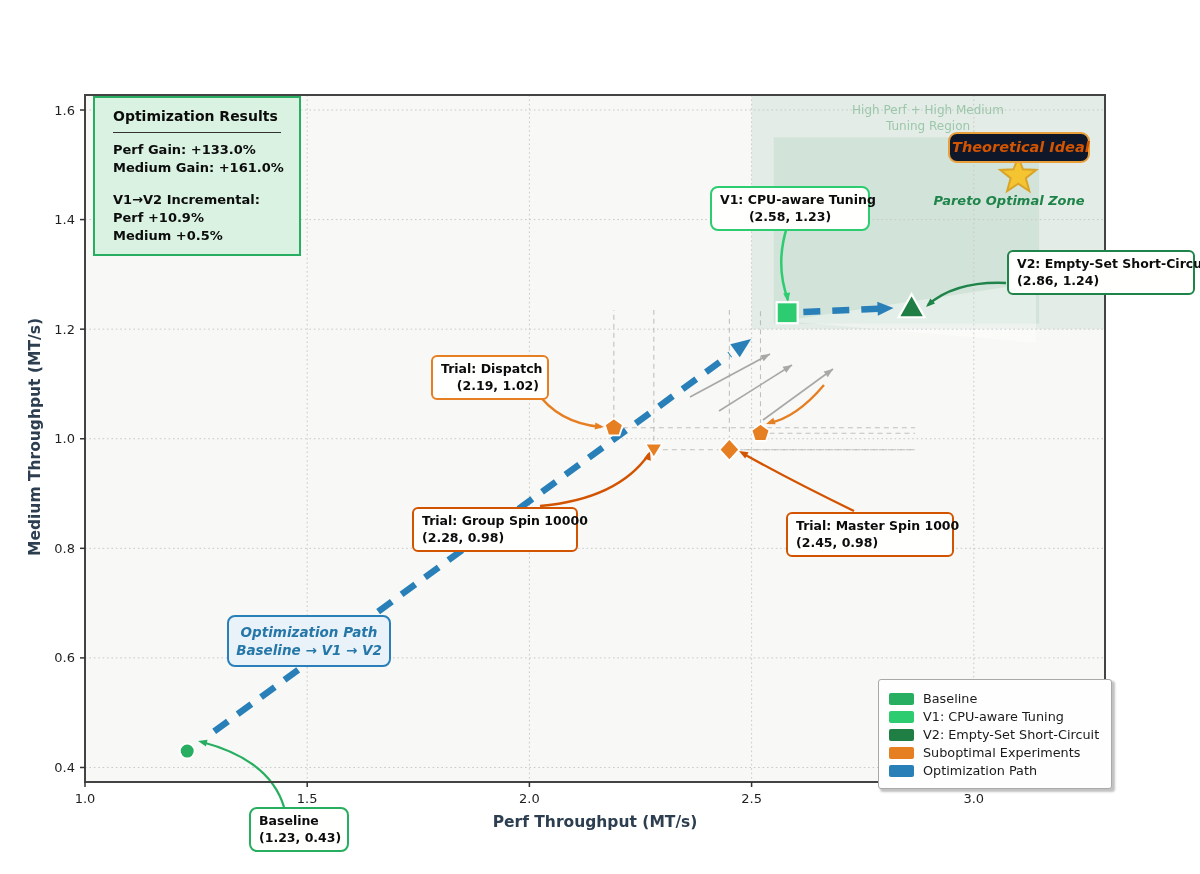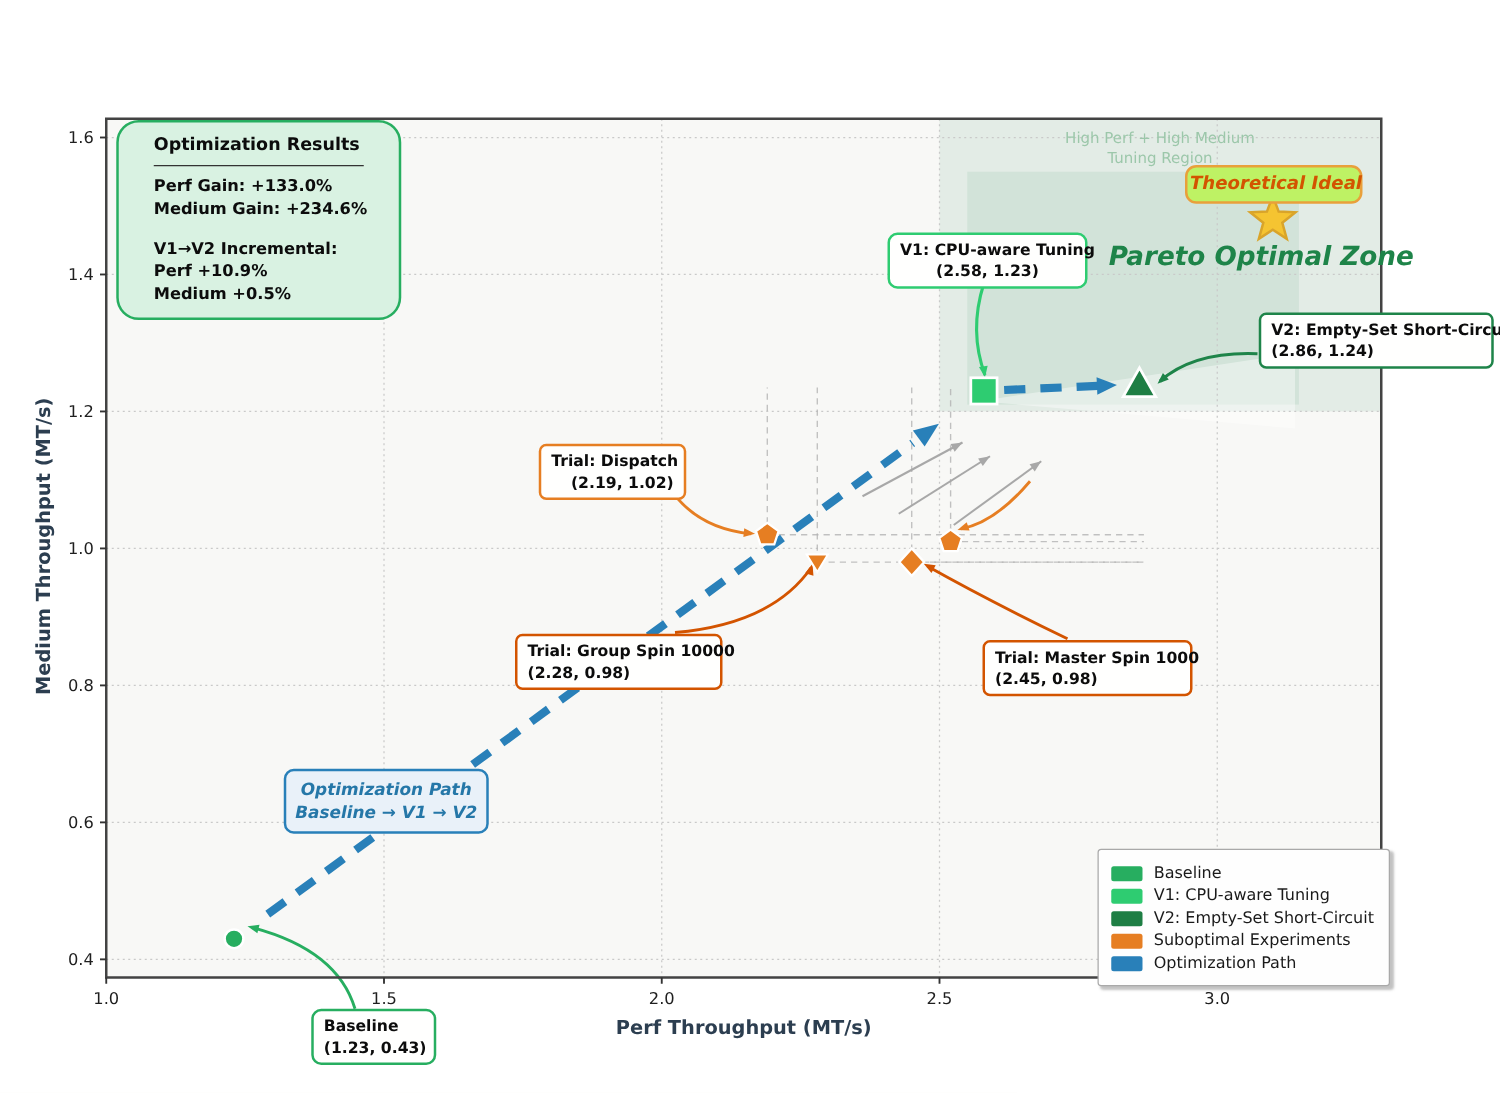--- a/index.html
+++ b/index.html
@@ -16,33 +16,33 @@
   .ann{position:absolute;background:#fffffe;border:2px solid #888;border-radius:6px;
        padding:4px 8px;font-size:12.5px;font-weight:bold;color:#0c0c0c;line-height:1.32;white-space:nowrap;}
   .ann-v1{left:710px;top:186px;width:140px;text-align:center;border-color:#2ecc71;border-radius:8px;}
   .ann-v2{left:1007px;top:250px;width:168px;text-align:left;border-color:#1e8449;border-width:2.5px;}
   .ann-dispatch{left:431px;top:355px;width:98px;text-align:right;border-color:#e67e22;}
   .ann-yielding{left:822px;top:345px;width:96px;text-align:left;border-color:#e67e22;}
   .ann-group{left:412px;top:507px;width:146px;border-color:#d35400;}
   .ann-master{left:786px;top:512px;width:148px;text-align:left;border-color:#d35400;}
   .ann-baseline{left:249px;top:807px;width:80px;text-align:left;border-color:#27ae60;border-radius:8px;}
   .results{left:93px;top:96px;width:168px;background:#d9f2e2;border:2.5px solid #27ae60;
-           border-radius:18px;padding:9px 28px;font-size:13px;}
+           border-radius:0;padding:9px 18px;font-size:13px;}
   .r-title{font-size:14px;font-weight:bold;color:#0c0c0c;}
   .r-div{height:0;border-bottom:1.4px solid #333;margin:7px 0 8px 0;}
   .r-line{font-weight:bold;color:#0c0c0c;line-height:1.38;}
   .r-gap{margin-top:14px;}
   .pathlabel{left:227px;top:615px;width:156px;text-align:center;background:#e9f1f9;
              border:2px solid #2980b9;border-radius:8px;padding:6px 2px;
              font-size:13.5px;font-weight:bold;font-style:italic;color:#2577a8;line-height:1.35;}
-  .ideal-box{left:948px;top:132px;width:134px;text-align:center;background:#bef264;
+  .ideal-box{left:948px;top:132px;width:134px;text-align:center;background:#0f172a;
              border:2.5px solid #e9a03b;border-radius:9px;padding:4px 2px;
              font-size:14.5px;font-weight:bold;font-style:italic;color:#d35400;}
   .pareto-text{position:absolute;left:878px;top:193px;width:262px;text-align:center;
-               font-size:21px;font-weight:bold;font-style:italic;color:#1e8449;}
+               font-size:13px;font-weight:bold;font-style:italic;color:#1e8449;}
   .region-label{position:absolute;left:826px;top:103px;width:204px;text-align:center;
                 font-size:12px;color:#9cc7aa;line-height:1.3;}
   .legend{position:absolute;left:878px;top:679px;width:212px;background:#fefefe;
           border:1px solid #a9a9a9;border-radius:3px;box-shadow:2.5px 2.5px 2px rgba(120,120,120,.45);
           padding:8px 10px 7px 10px;}
   .lg-row{display:flex;align-items:center;margin:3px 0;}
   .lg-sw{width:25px;height:12px;border-radius:2px;margin-right:9px;flex:0 0 auto;}
   .lg-lbl{font-size:12.8px;color:#1a1a1a;white-space:nowrap;}
 </style>
 </head>
@@ -142,21 +142,21 @@
     <div>Tuning Region</div>
   </div>
 
   <div class="ann ideal-box">Theoretical Ideal</div>
   <div class="pareto-text">Pareto Optimal Zone</div>
 
   <div class="ann results">
     <div class="r-title">Optimization Results</div>
     <div class="r-div"></div>
     <div class="r-line">Perf Gain: +133.0%</div>
-    <div class="r-line">Medium Gain: +234.6%</div>
+    <div class="r-line">Medium Gain: +161.0%</div>
     <div class="r-line r-gap">V1→V2 Incremental:</div>
     <div class="r-line">Perf +10.9%</div>
     <div class="r-line">Medium +0.5%</div>
   </div>
 
   <div class="ann ann-v1">
     <div>V1: CPU-aware Tuning</div>
     <div>(2.58, 1.23)</div>
   </div>
   <div class="ann ann-v2">

